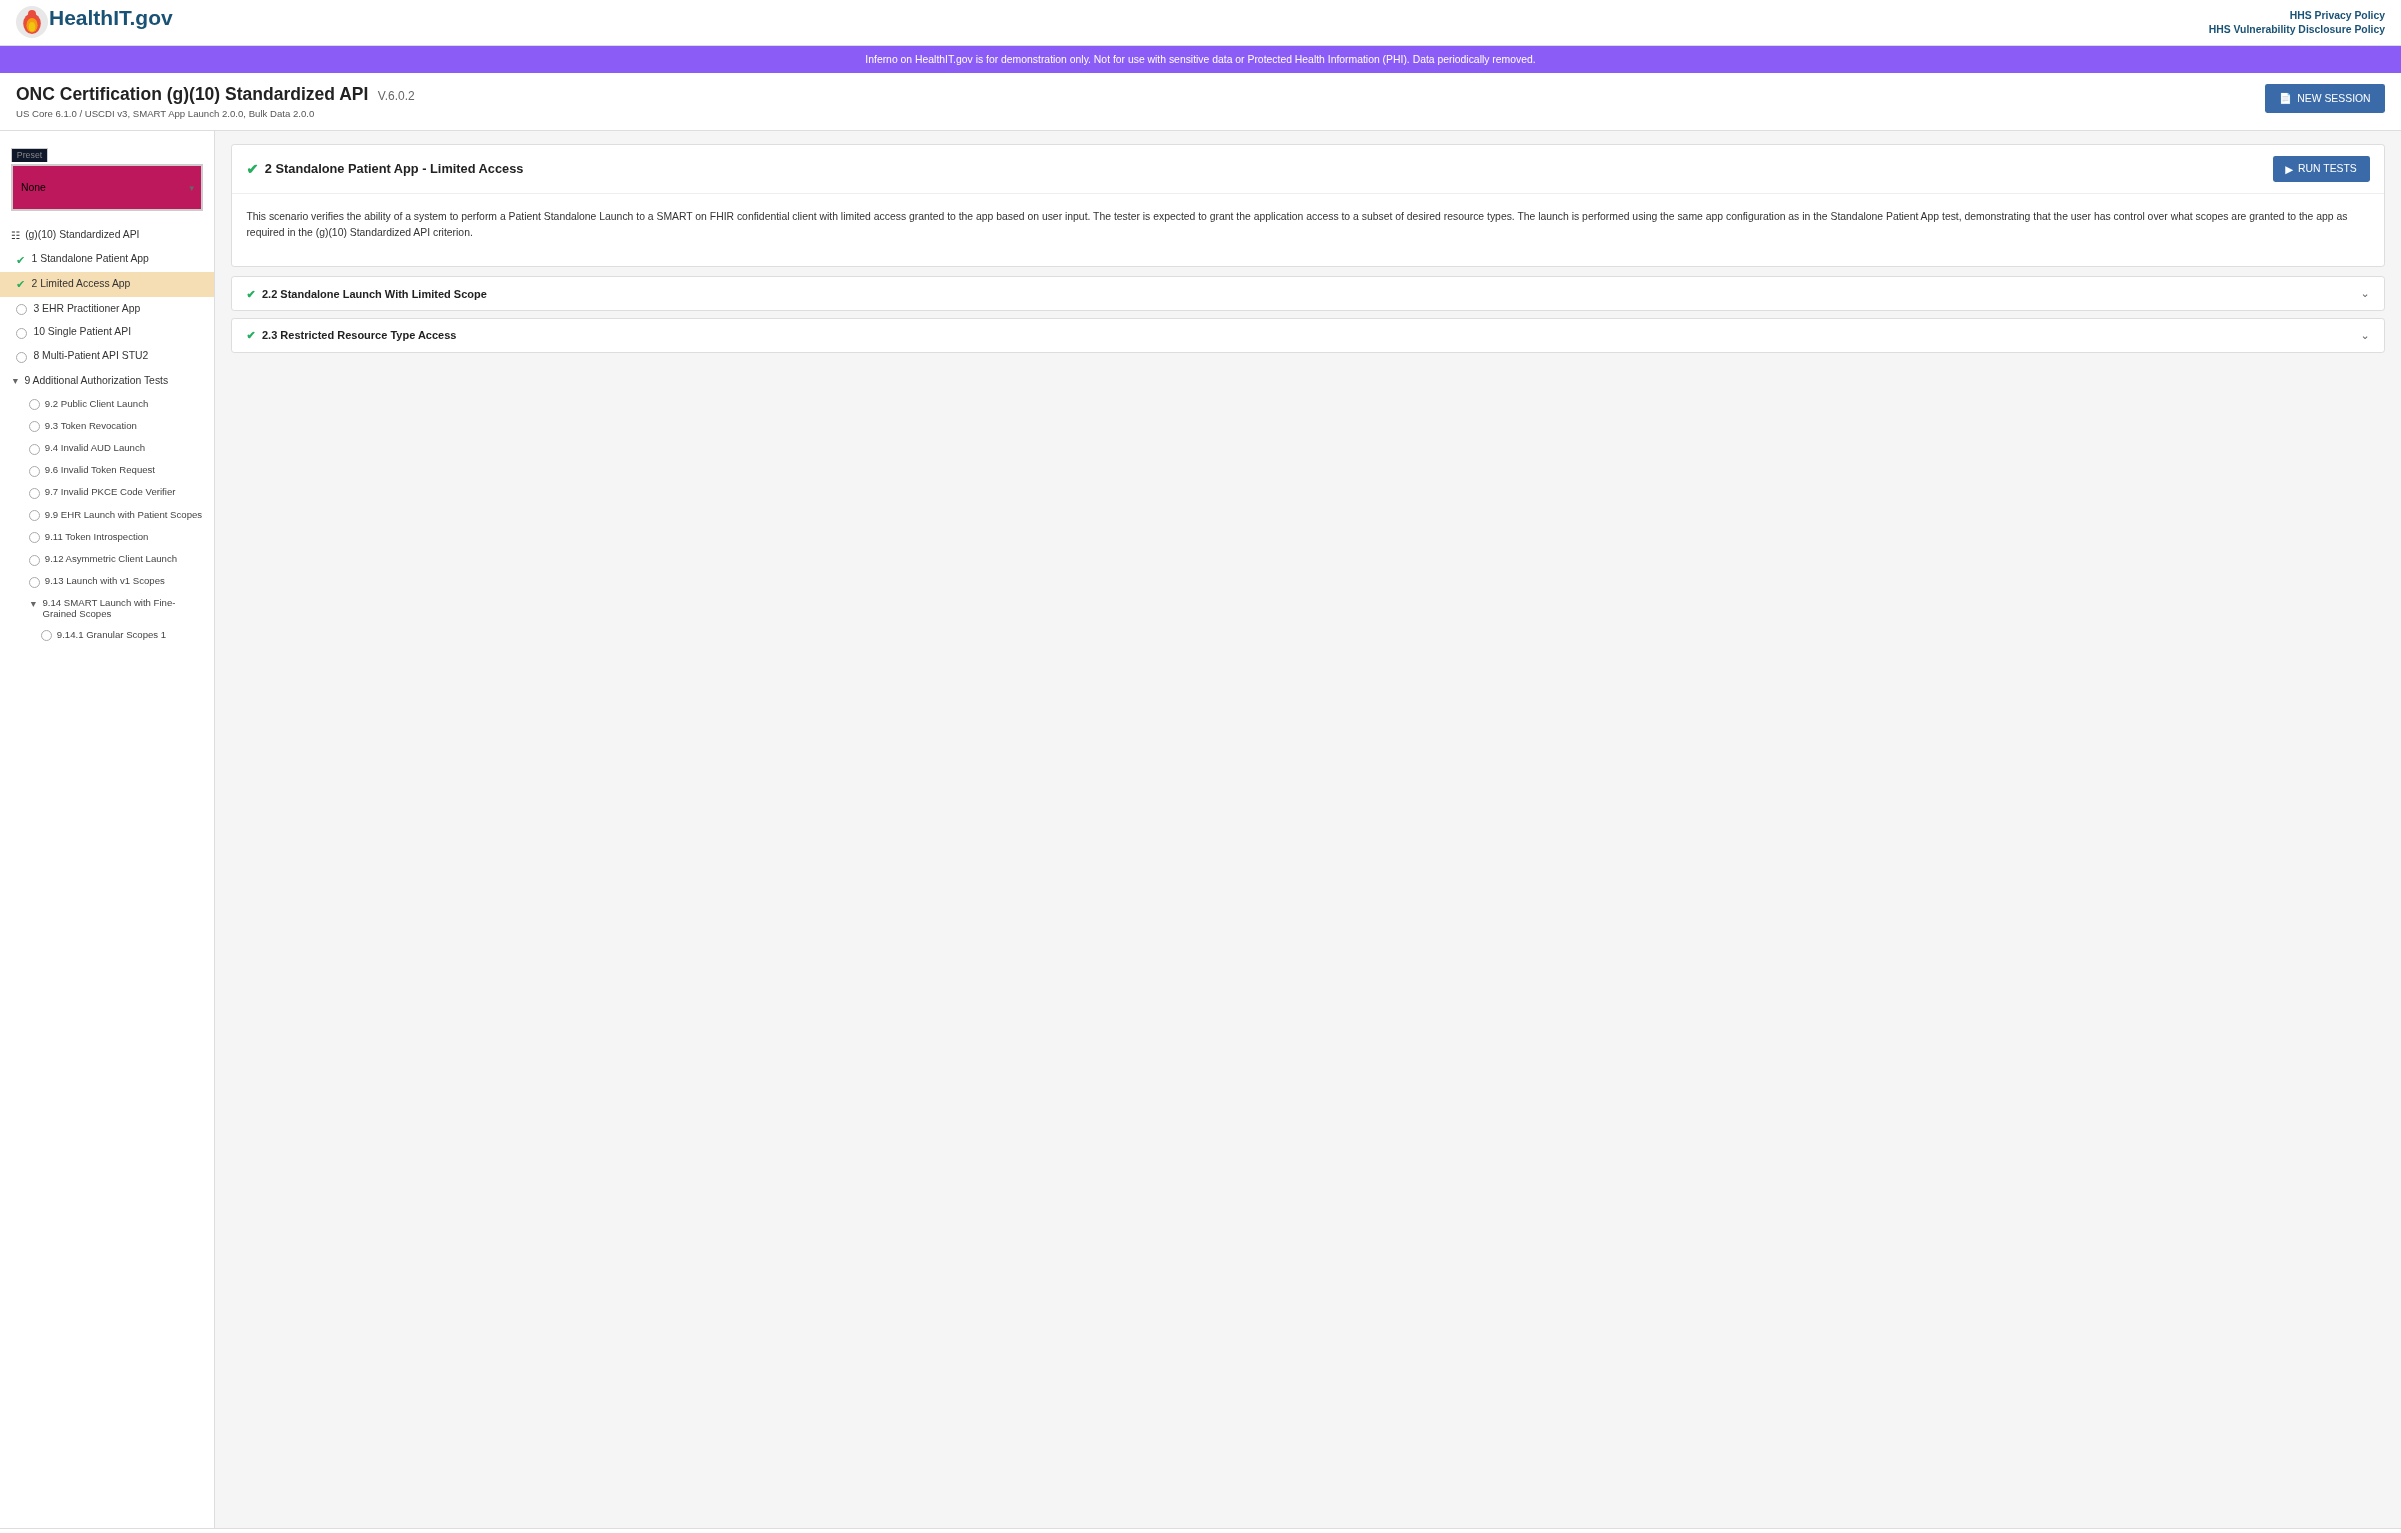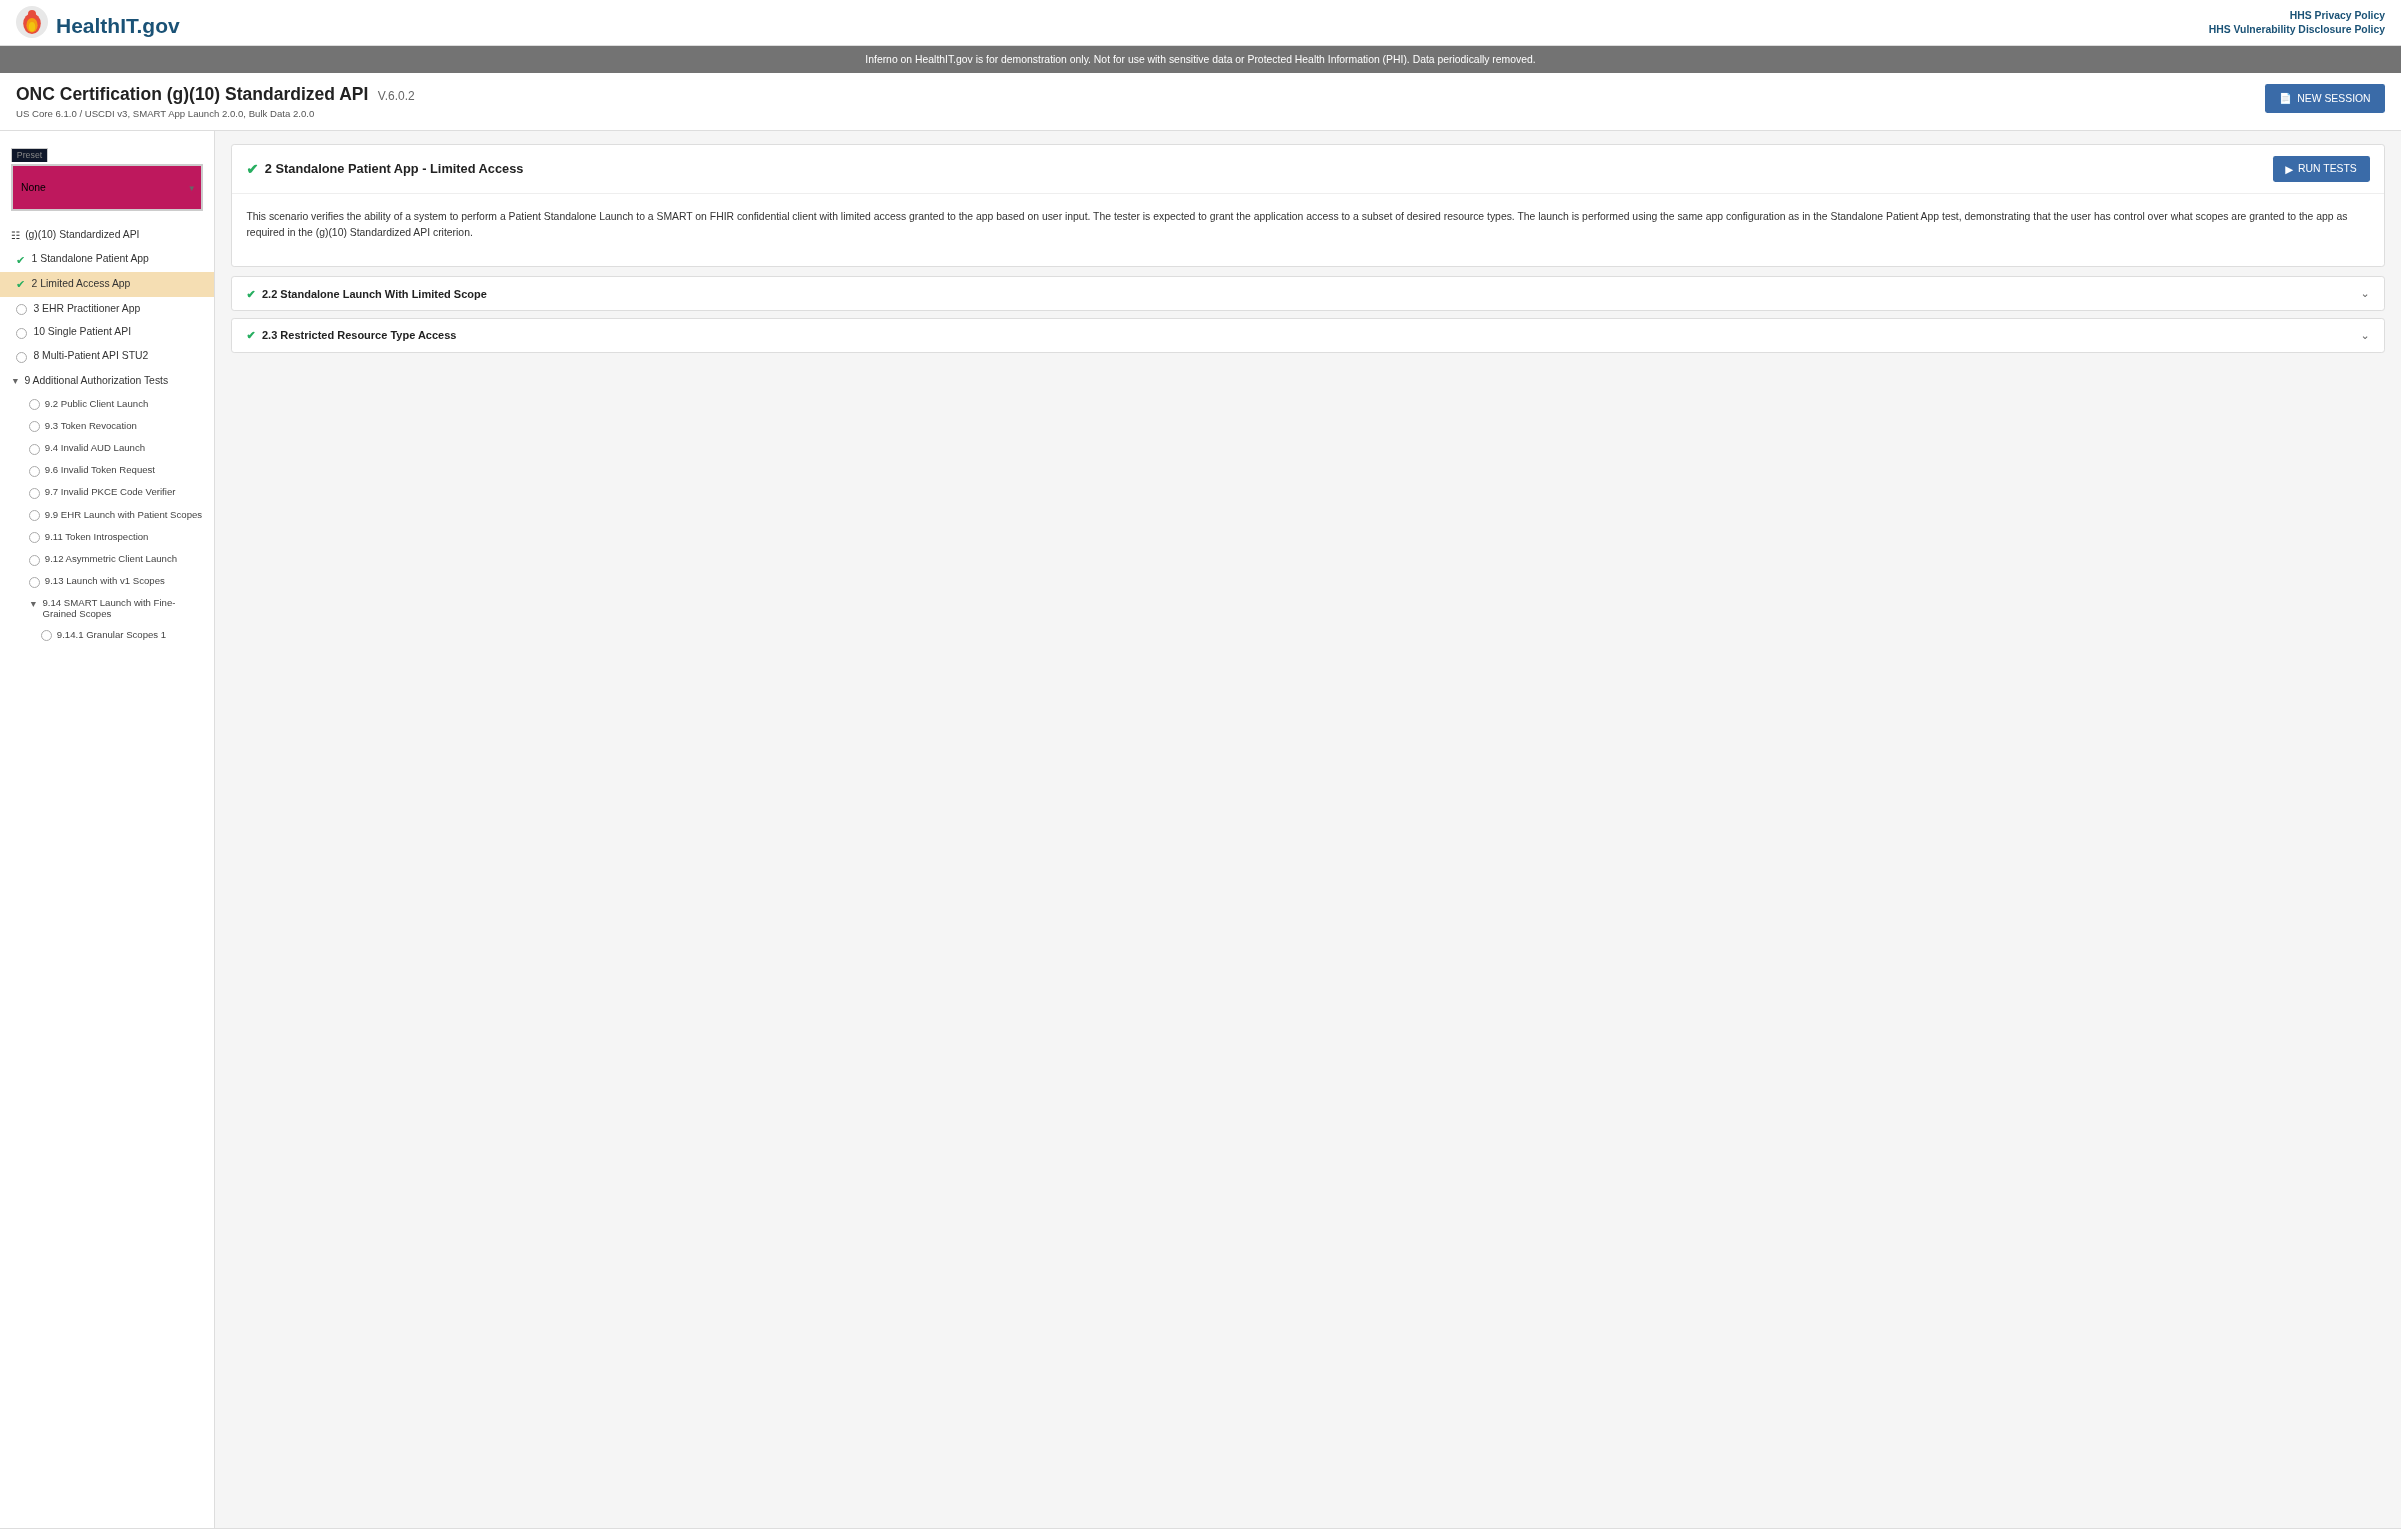--- a/index.html
+++ b/index.html
@@ -1,27 +1,27 @@
 <!DOCTYPE html>
 <html style="font-size:12.8px"><head>
   <meta charset="utf-8">
   <style>
     * { box-sizing: border-box; margin: 0; padding: 0; }
     body { font-family: Arial, sans-serif; font-size: 11px; color: #333; background: #f5f5f5; }
 
     
     .header { background: #fff; border-bottom: 0.8px solid #ddd; padding: 6.4px 16px; display: flex; align-items: center; justify-content: space-between; }
-    .header-logo { display: flex; align-items: flex-end; gap: 8px; }
+    .header-logo { display: flex; align-items: flex-start; gap: 1px; }
     .logo-icon { width: 32px; height: 32px; }
     .header-title { font-size: 21px; font-weight: bold; color: #1a5276; }
     .header-links { display: flex; flex-direction: column; align-items: flex-end; gap: 3.2px; }
     .header-link { color: #1a5276; font-size: 10.4px; text-decoration: none; font-weight: bold; }
 
     
-    .banner { background: #737373; color: #fff; text-align: center; padding: 8px 16px; font-size: 10.4px; }
+    .banner { background: #8b5cf6; color: #fff; text-align: center; padding: 8px 16px; font-size: 10.4px; }
 
     
     .page-header { background: #fff; padding: 11px 16px; border-bottom: 0.8px solid #ddd; display: flex; align-items: flex-start; justify-content: space-between; gap: 23px; }
     .page-title-block {}
     .page-subtitle { font-size: 9.6px; color: #555; margin-top: 3.2px; }
     .new-session-btn { background: #3a6ba8; color: #fff; border: none; padding: 8px 14.4px; font-size: 10.4px; cursor: pointer; border-radius: 2.4px; display: flex; align-items: center; gap: 4.8px; white-space: nowrap; }
 
     
     .main-layout { display: flex; height: calc(100vh - 136px); }
 

